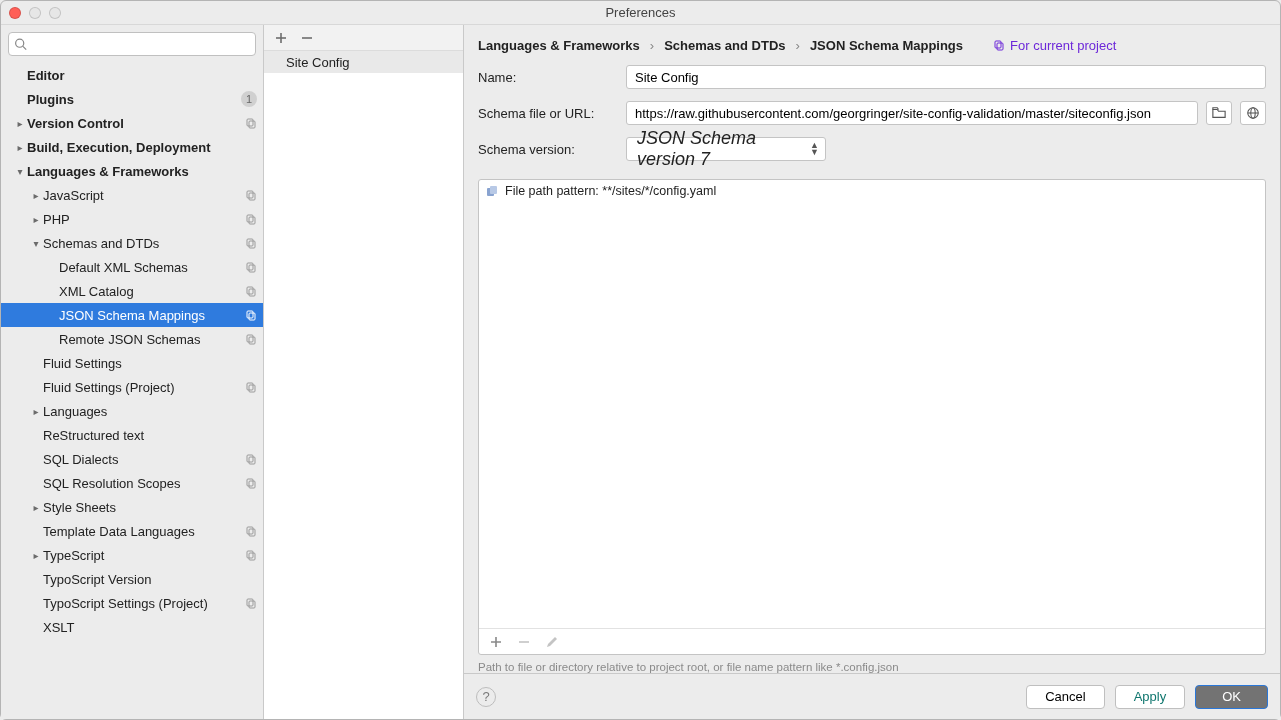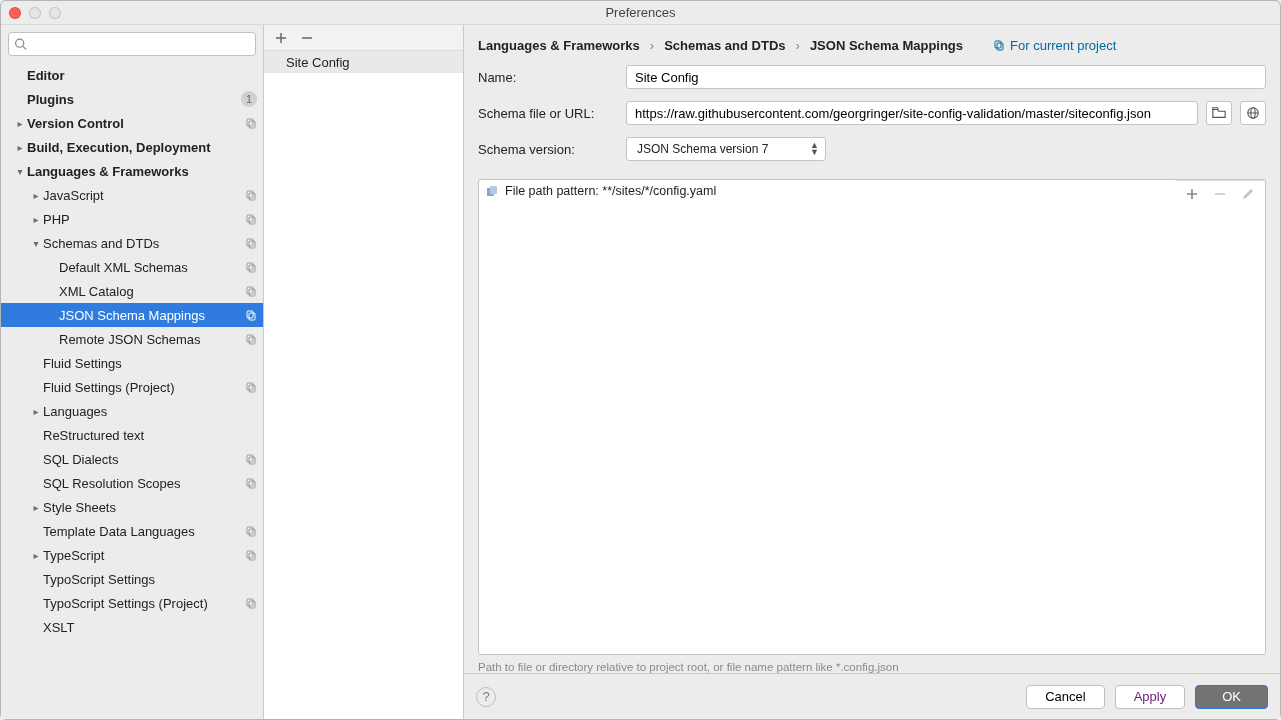--- a/index.html
+++ b/index.html
@@ -36,46 +36,46 @@
   .mid-toolbar { height: 26px; border-bottom: 1px solid #dcdcdc; display: flex; align-items: center; gap: 12px; padding: 0 10px; background: #f2f2f2; color: #6d6d6d; }
   .mid-toolbar .tb-btn { width: 14px; height: 14px; display: flex; align-items: center; justify-content: center; cursor: pointer; }
   .mid-list { flex: 1; overflow: auto; }
   .mid-row { height: 22px; display: flex; align-items: center; padding: 0 10px 0 22px; background: #e9e9e9; }
 
   
   .details { flex: 1; display: flex; flex-direction: column; background: #ececec; }
   .crumbs { height: 40px; display: flex; align-items: center; gap: 10px; padding: 0 14px; font-size: 13px; }
   .crumbs .crumb { font-weight: 600; color: #222; white-space: nowrap; }
   .crumbs .sep { color: #888; }
-  .crumbs .scope { display: flex; align-items: center; gap: 5px; color: #0369a1; margin-left: 20px; font-weight: 400; }
+  .crumbs .scope { display: flex; align-items: center; gap: 5px; color: #6d28d9; margin-left: 20px; font-weight: 400; }
   .crumbs .scope svg { width: 12px; height: 12px; }
 
   .form { padding: 0 14px 6px 14px; }
   .form-row { display: flex; align-items: center; margin-bottom: 12px; gap: 8px; }
   .form-row .flabel { width: 140px; color: #222; }
   .tinput { flex: 1; height: 24px; border: 1px solid #c4c4c4; border-radius: 3px; background: #fff; padding: 2px 8px; font-size: 13px; font-family: inherit; }
   .iconbtn { width: 26px; height: 24px; border: 1px solid #c4c4c4; border-radius: 3px; background: #fff; display: flex; align-items: center; justify-content: center; color: #555; cursor: pointer; }
   .select { width: 200px; height: 24px; border: 1px solid #c4c4c4; border-radius: 3px; background: #fff; display: flex; align-items: center; padding: 0 6px 0 10px; justify-content: space-between; cursor: default; }
-  .select .sel-val { font-size: 12px; }
+  .select .sel-val { font-size: 18px; font-style: italic; }
   .select .sel-arrows { color: #555; font-size: 9px; line-height: 7px; display: flex; flex-direction: column; }
 
-  .patterns { margin: 0 14px; flex: 1; border: 1px solid #c4c4c4; border-radius: 3px; background: #fff; display: flex; flex-direction: row; overflow: hidden; }
+  .patterns { margin: 0 14px; flex: 1; border: 1px solid #c4c4c4; border-radius: 3px; background: #fff; display: flex; flex-direction: column; overflow: hidden; }
   .pattern-row { height: 22px; display: flex; align-items: center; gap: 6px; padding: 0 6px; font-size: 12.5px; }
   .pattern-row .picon { width: 14px; height: 14px; color: #7a91c4; }
   .patterns-fill { flex: 1; }
   .patterns-toolbar { height: 26px; border-top: 1px solid #e2e2e2; display: flex; align-items: center; gap: 14px; padding: 0 10px; color: #888; }
   .patterns-toolbar .tb-btn { width: 14px; height: 14px; display: flex; align-items: center; justify-content: center; }
   .patterns-toolbar .tb-btn.disabled { color: #c4c4c4; }
 
   .hint { padding: 6px 14px 0 14px; font-size: 11.5px; color: #8a8a8a; }
 
   .footer { height: 46px; border-top: 1px solid #c9c9c9; display: flex; align-items: center; padding: 0 12px; gap: 10px; }
   .footer .help { width: 20px; height: 20px; border-radius: 50%; border: 1px solid #bdbdbd; color: #7a7a7a; display: flex; align-items: center; justify-content: center; font-size: 13px; cursor: pointer; margin-right: auto; }
   .btn { height: 24px; padding: 0 18px; border: 1px solid #bfbfbf; border-radius: 4px; background: #fff; font-size: 13px; cursor: pointer; }
-  .btn.disabled { color: #701a75; }
+  .btn.disabled { color: #0f766e; }
   .btn.primary { background: #737373; border-color: #2a77d8; color: #fff; padding: 0 26px; }
 
   svg { display: block; }
 </style>
 </head>
 <body>
 
 <div class="window">
   <div class="titlebar">
     <div class="traffic">
@@ -314,21 +314,21 @@
                 <svg viewBox="0 0 12 12" fill="none" stroke="currentColor" stroke-width="1">
                   <rect x="2" y="2" width="6" height="7" rx="1"></rect>
                   <rect x="4" y="4" width="6" height="7" rx="1"></rect>
                 </svg>
               </span>
             </span>
           </div>
           <div class="tree-row">
             <span class="spacer" style="width:28px"></span>
             <span class="chev"></span>
-            <span class="label">TypoScript Settings</span>
+            <span class="label">TypoScript Version</span>
             <span class="trailing"></span>
           </div>
           <div class="tree-row">
             <span class="spacer" style="width:28px"></span>
             <span class="chev"></span>
             <span class="label">TypoScript Settings (Project)</span>
             <span class="trailing">
               <span>
                 <svg viewBox="0 0 12 12" fill="none" stroke="currentColor" stroke-width="1">
                   <rect x="2" y="2" width="6" height="7" rx="1"></rect>

